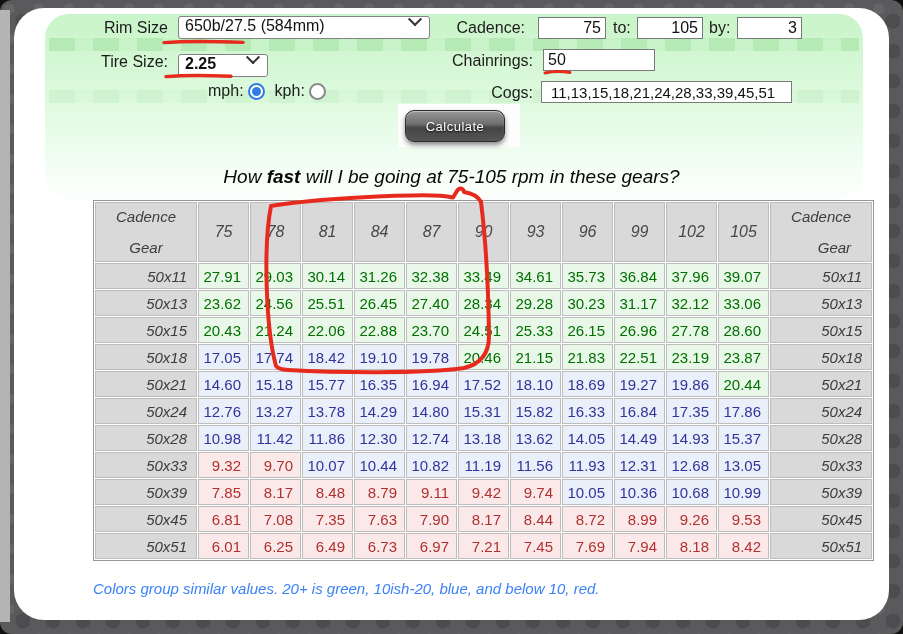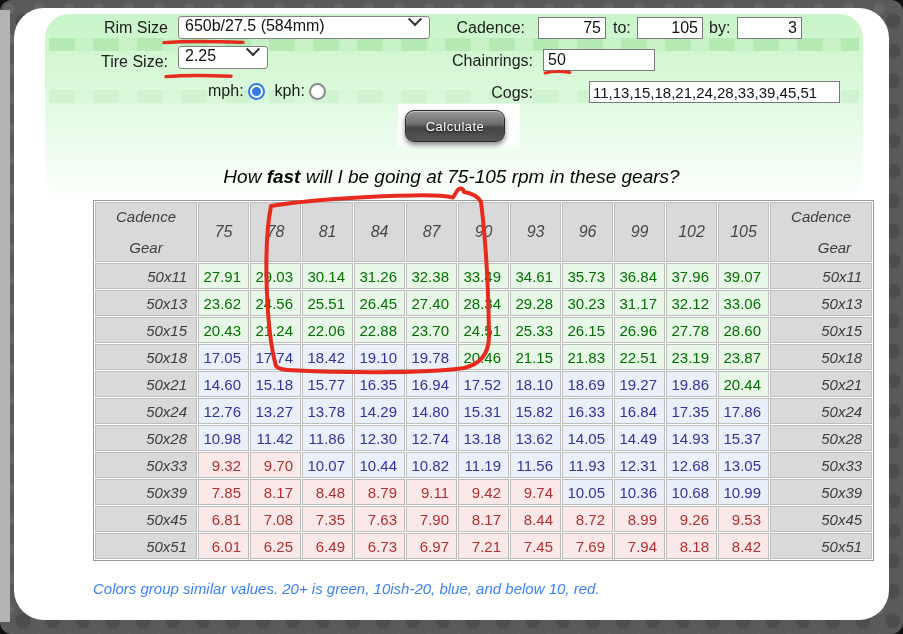--- a/index.html
+++ b/index.html
@@ -23,21 +23,21 @@
   .r{text-align:right;}
 
   .select{position:absolute;height:23px;background:#fff;border:1px solid #828282;border-radius:3px;
           display:flex;align-items:flex-start;font-size:16px;color:#111;padding-left:6px;box-sizing:border-box;}
   .select .chev{margin-left:auto;margin-right:9px;width:8px;height:8px;border-right:2px solid #333;
           border-bottom:2px solid #333;transform:rotate(45deg) translate(-2px,-2px);}
 
   .inp{position:absolute;height:22px;background:#fff;border:1px solid #7a7a7a;font-size:16px;color:#111;
        padding:0 4px;box-sizing:border-box;font-family:"Liberation Sans",sans-serif;}
   .inp.num{text-align:right;}
-  .inp.cogs{font-size:15px;padding:0 3px;margin-left:48px;}
+  .inp.cogs{font-size:15px;padding:0 9px;}
 
   .units{position:absolute;left:208px;top:82px;display:flex;align-items:center;font-size:16px;color:#1c1c1c;}
   .radio{width:13px;height:13px;border-radius:50%;border:2px solid #8a8a8a;margin:0 4px;position:relative;background:#fff;}
   .radio.checked{border-color:#2f7de1;}
   .radio.checked::after{content:'';position:absolute;inset:2px;border-radius:50%;background:#2f7de1;}
 
   .btn-wrap{position:absolute;left:398px;top:104px;width:122px;height:43px;background:#fdfdfd;}
   .calc-btn{position:absolute;left:7px;top:6px;width:98px;height:30px;border:1px solid #2c2c2c;border-radius:9px;
        background:linear-gradient(180deg,#989898 0%,#6e6e6e 44%,#454545 56%,#555 100%);
        color:#fff;font-size:13px;display:flex;align-items:center;justify-content:center;
@@ -82,21 +82,21 @@
     <div class="band b2"></div>
   </div>
 
   <div class="lbl r" style="left:95px;top:19px;width:73px;">Rim Size</div>
   <div class="select" style="left:178px;top:16px;width:252px;">
     <span>650b/27.5 (584mm)</span>
     <span class="chev"></span>
   </div>
 
   <div class="lbl r" style="left:95px;top:53px;width:73px;">Tire Size:</div>
-  <div class="select" style="left:178px;top:46px;width:90px;">
+  <div class="select" style="left:178px;top:54px;width:90px;font-weight:bold;">
     <span>2.25</span>
     <span class="chev"></span>
   </div>
 
   <div class="units">
     <span>mph:</span>
     <span class="radio checked"></span>
     <span style="margin-left:6px;">kph:</span>
     <span class="radio"></span>
   </div>

